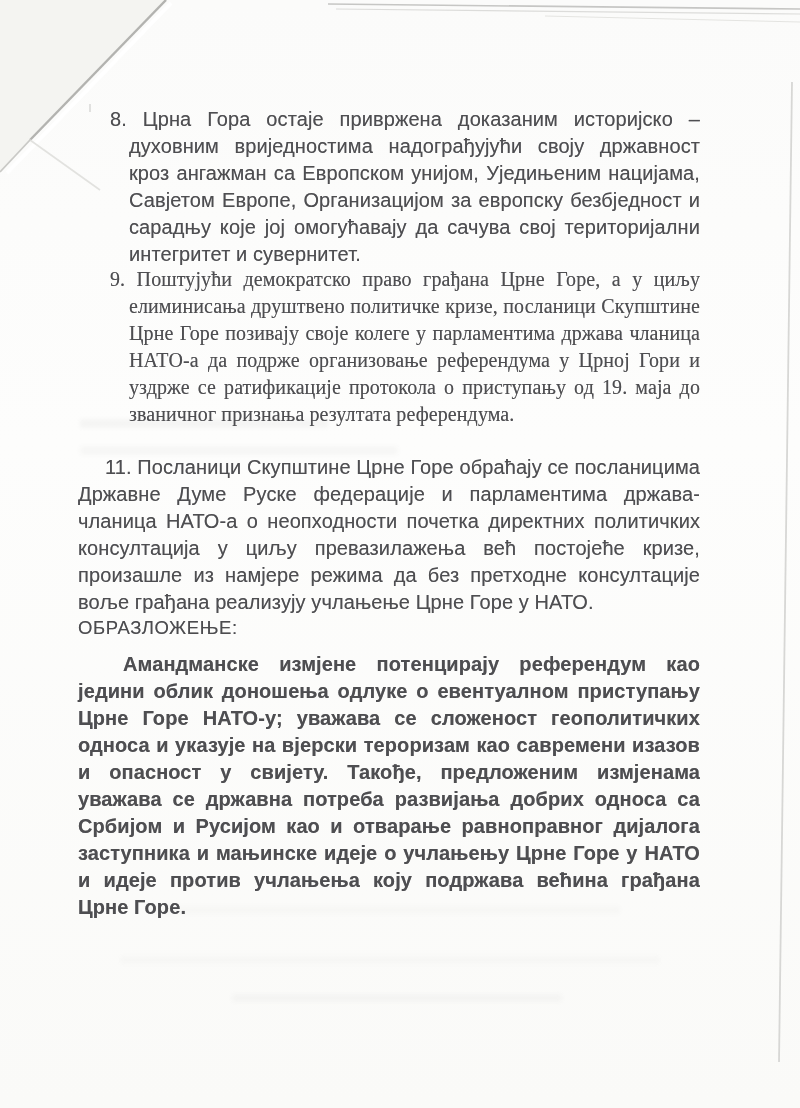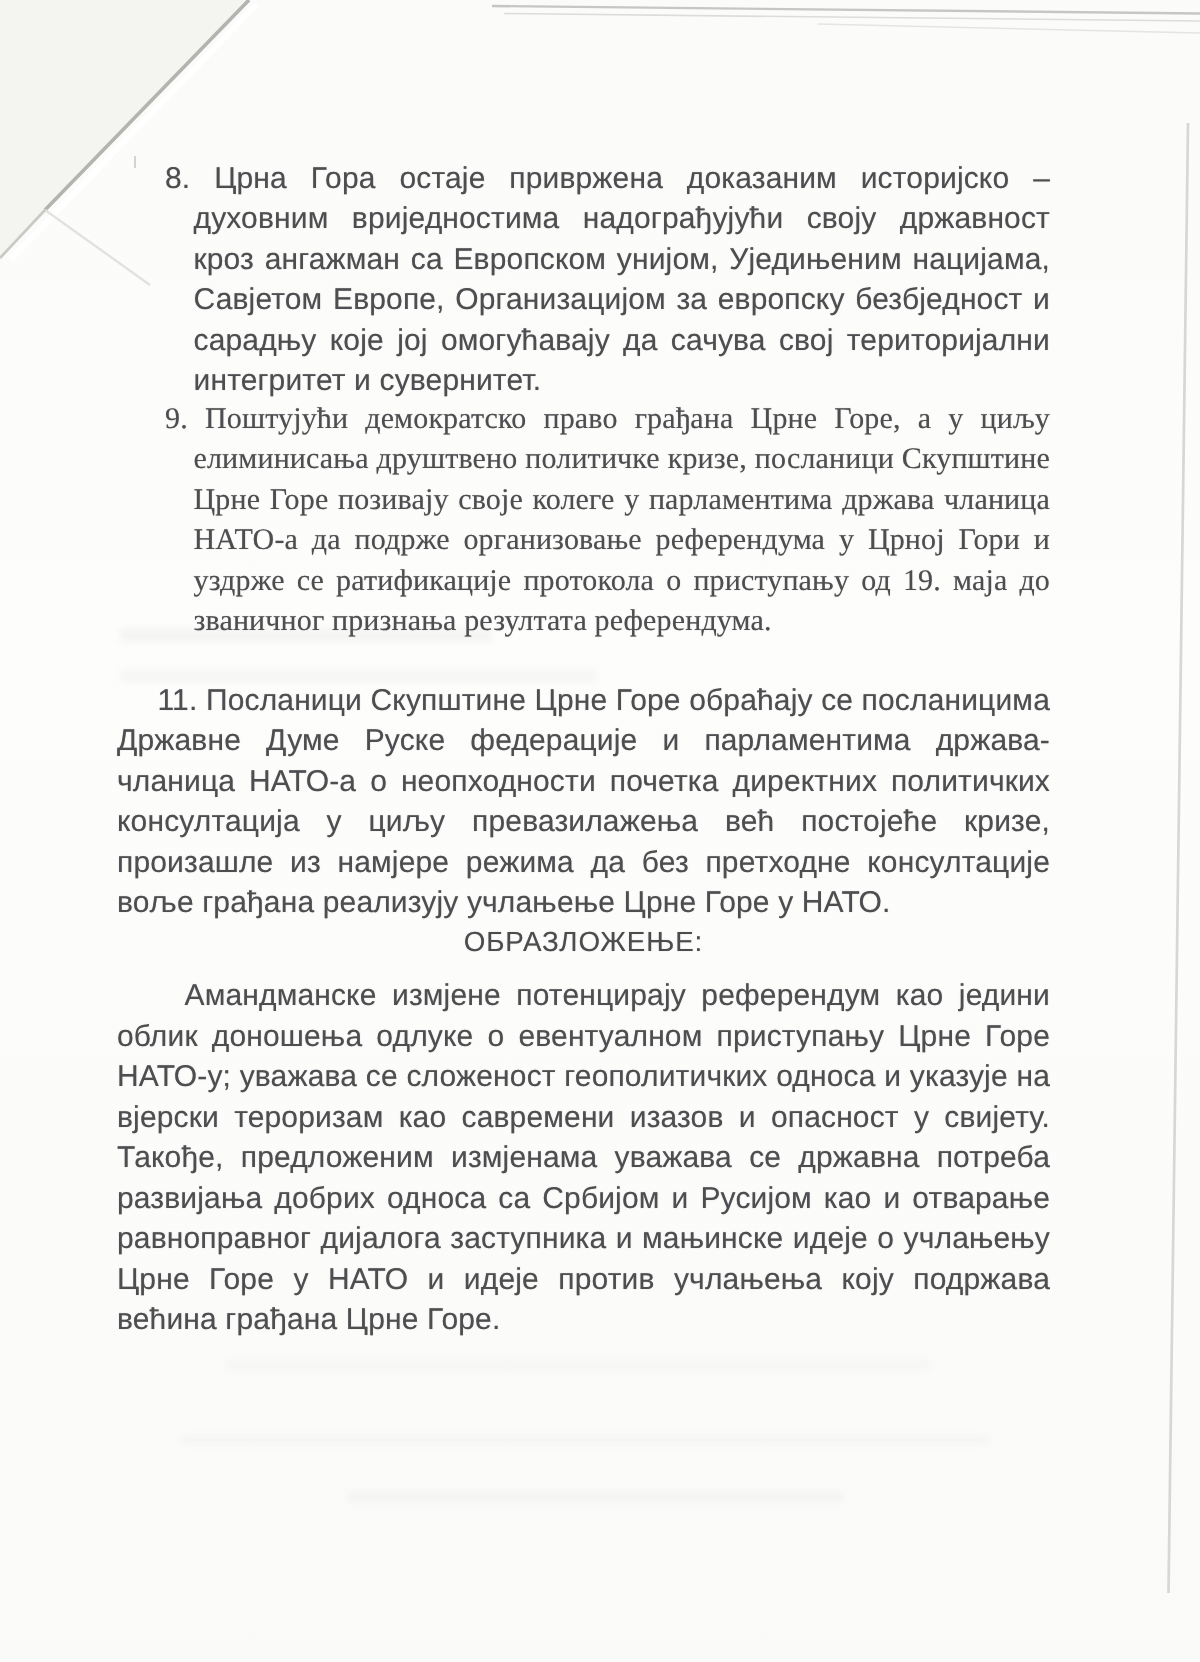--- a/index.html
+++ b/index.html
@@ -38,32 +38,32 @@
   
   .p-hang { left: 129px; width: 571px; text-indent: -19px; }
 
   
   .p-10      { left: 78px; width: 622px; text-indent: 27px; }
   .p-closing { left: 78px; width: 622px; text-indent: 45px; }
 
   .p-8  { top: 106px; }
   .p-9  { top: 266px; font-family: Liberation Serif, serif; }
   .p-10 { top: 454px; }
-  .p-closing { top: 651px; }
+  .p-closing { top: 651px; font-weight: bold; }
 
   .heading {
     position: absolute;
     top: 614px;
     left: 78px;
     width: 622px;
     margin: 0;
     font-size: 18.5px;
     line-height: 27px;
     font-weight: 400;
-    text-align: center;
+    text-align: left;
     letter-spacing: 0.6px;
     color: #4c4c4f;
     text-shadow: 0 0 0.6px rgba(88,88,92,0.55);
   }
 
   
   .ghost {
     position: absolute;
     background: #8e8e8c;
     filter: blur(2.2px);

